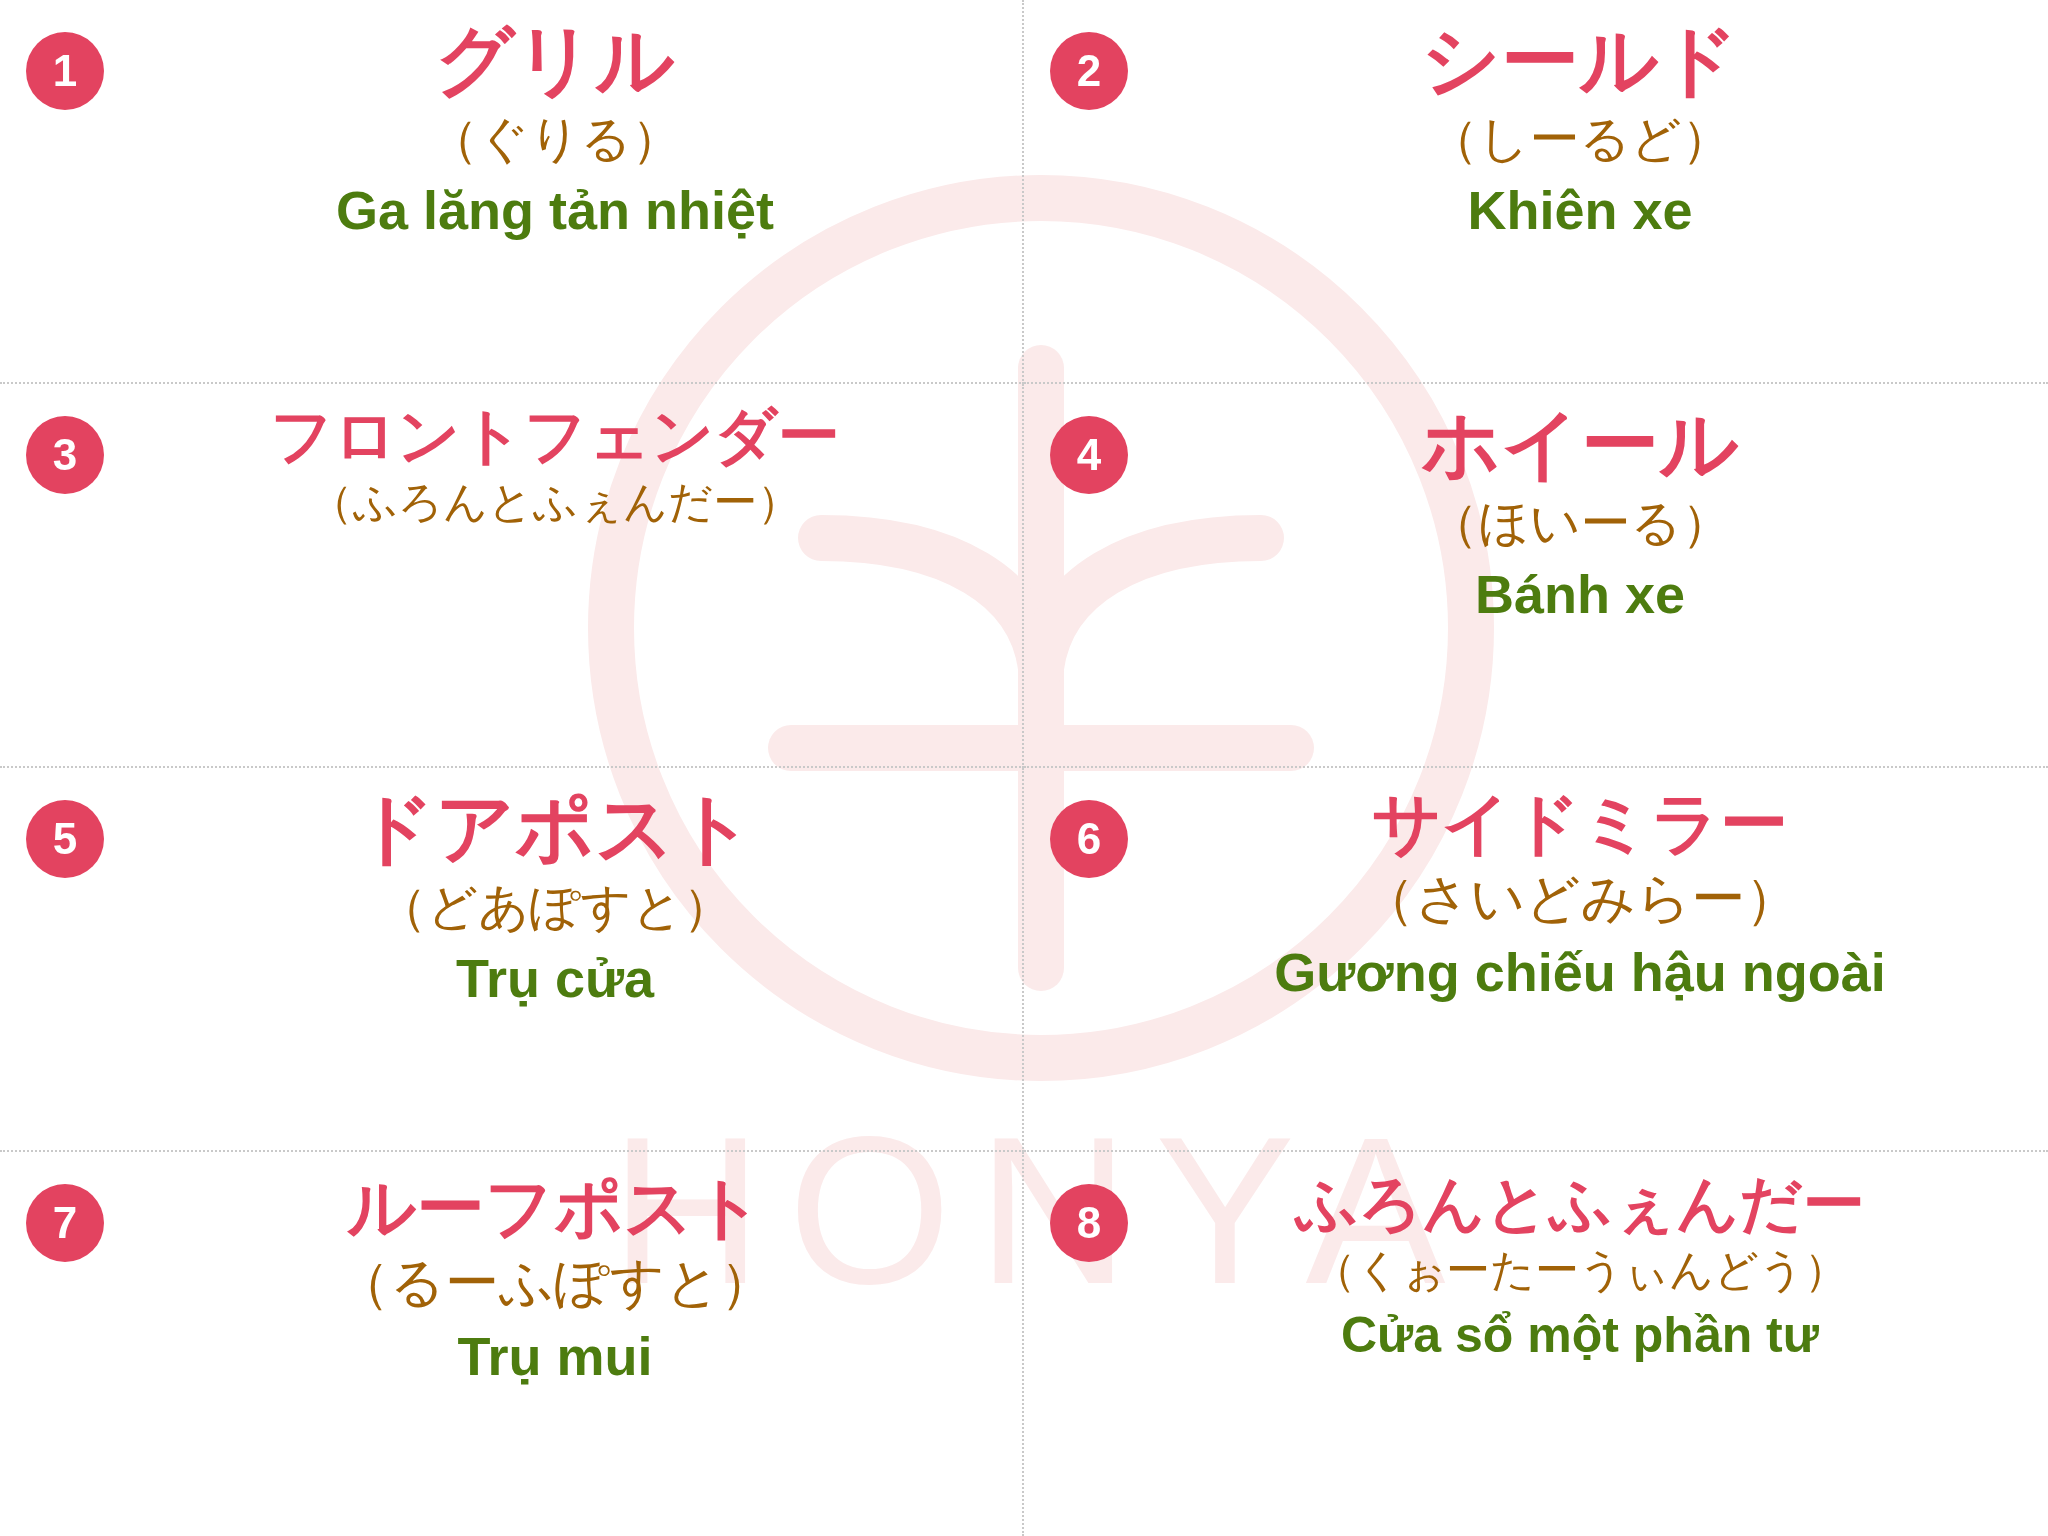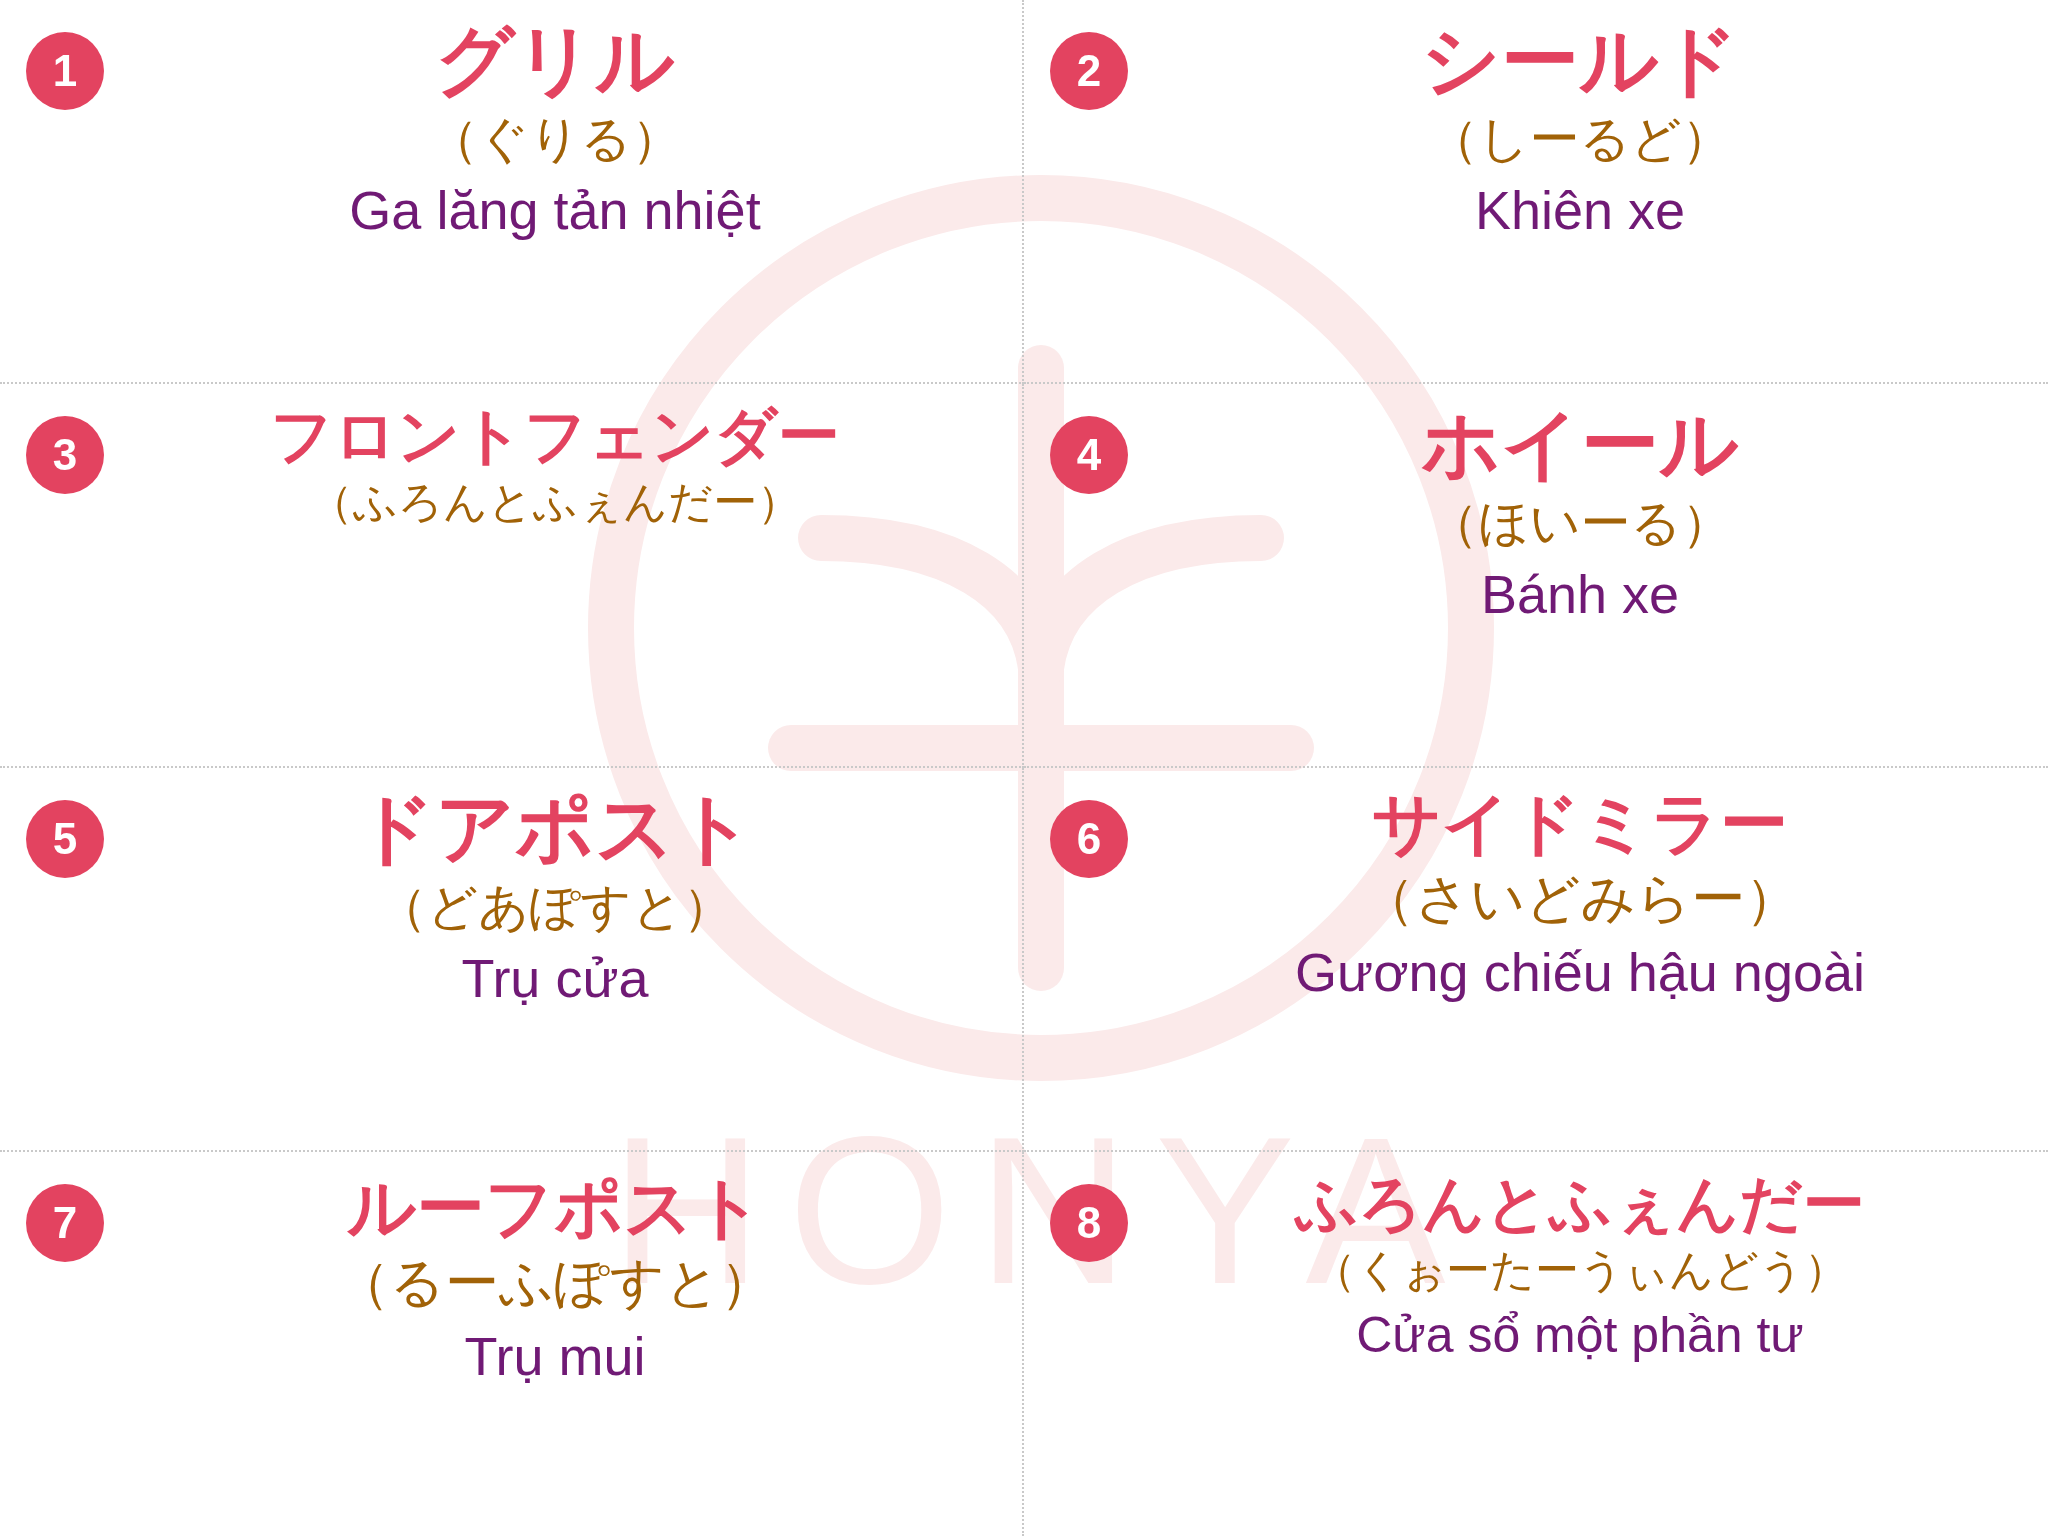--- a/index.html
+++ b/index.html
@@ -107,25 +107,26 @@
     color: #a16207;
     font-size: 50px;
     line-height: 1.25;
     margin-top: 4px;
     white-space: nowrap;
   }
   .cell.long .hiragana { font-size: 54px; }
   .cell.xlong .hiragana { font-size: 44px; }
 
   .vietnamese {
-    color: #701a75;
+    color: #4d7c0f;
     font-size: 54px;
     line-height: 1.2;
     margin-top: 8px;
     white-space: nowrap;
+    font-weight: bold;
   }
   .cell.xlong .vietnamese { font-size: 50px; }
 </style>
 </head>
 <body>
 
 <div id="page">
 
   <div id="watermark">
     <svg width="1300" height="1400" viewBox="0 0 1300 1400" aria-hidden="true">

